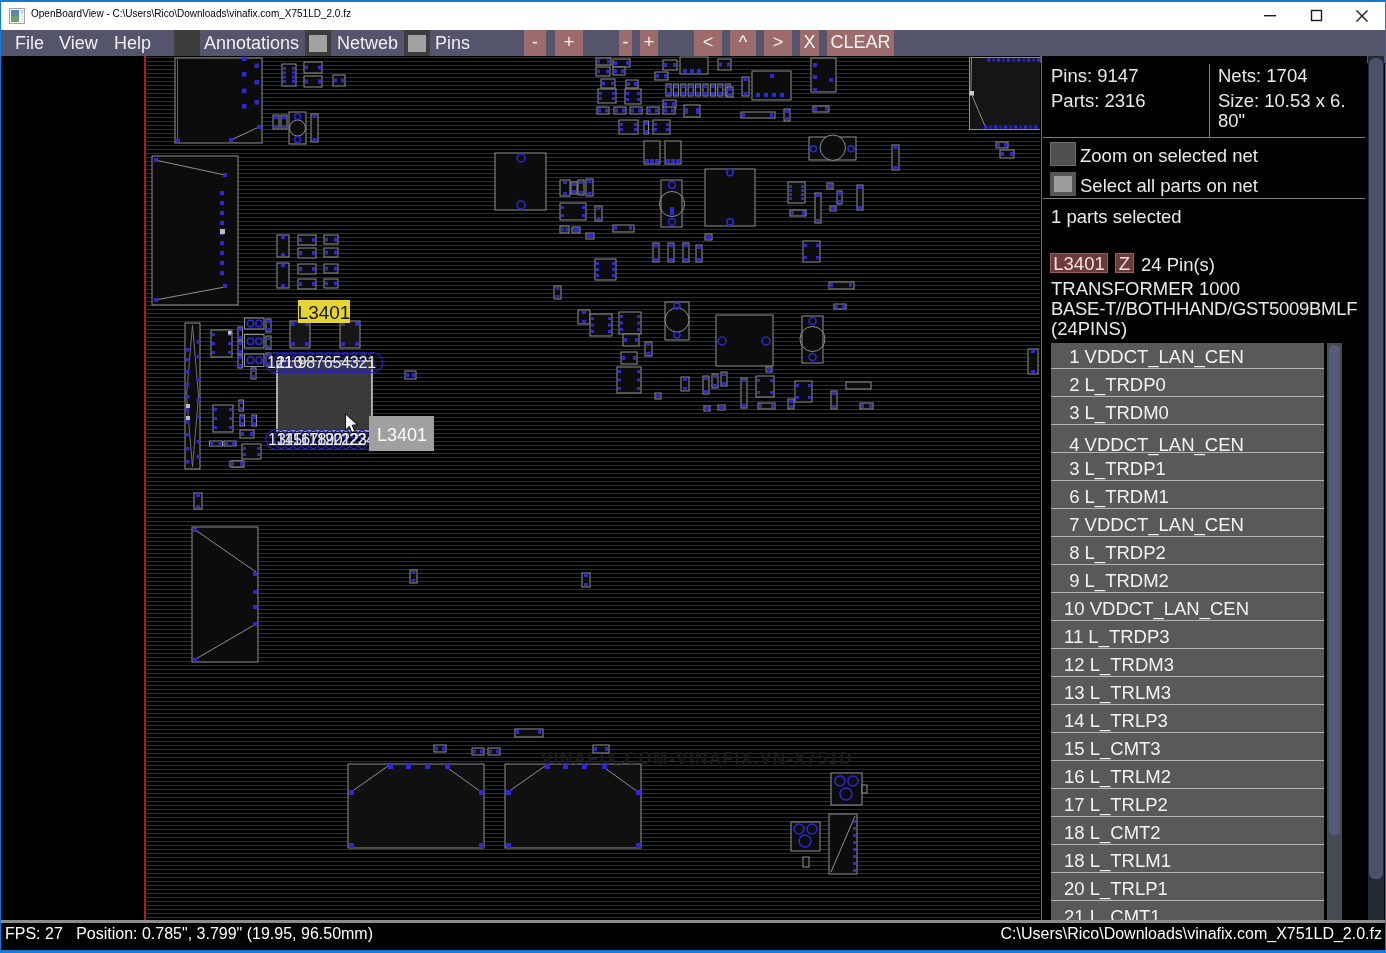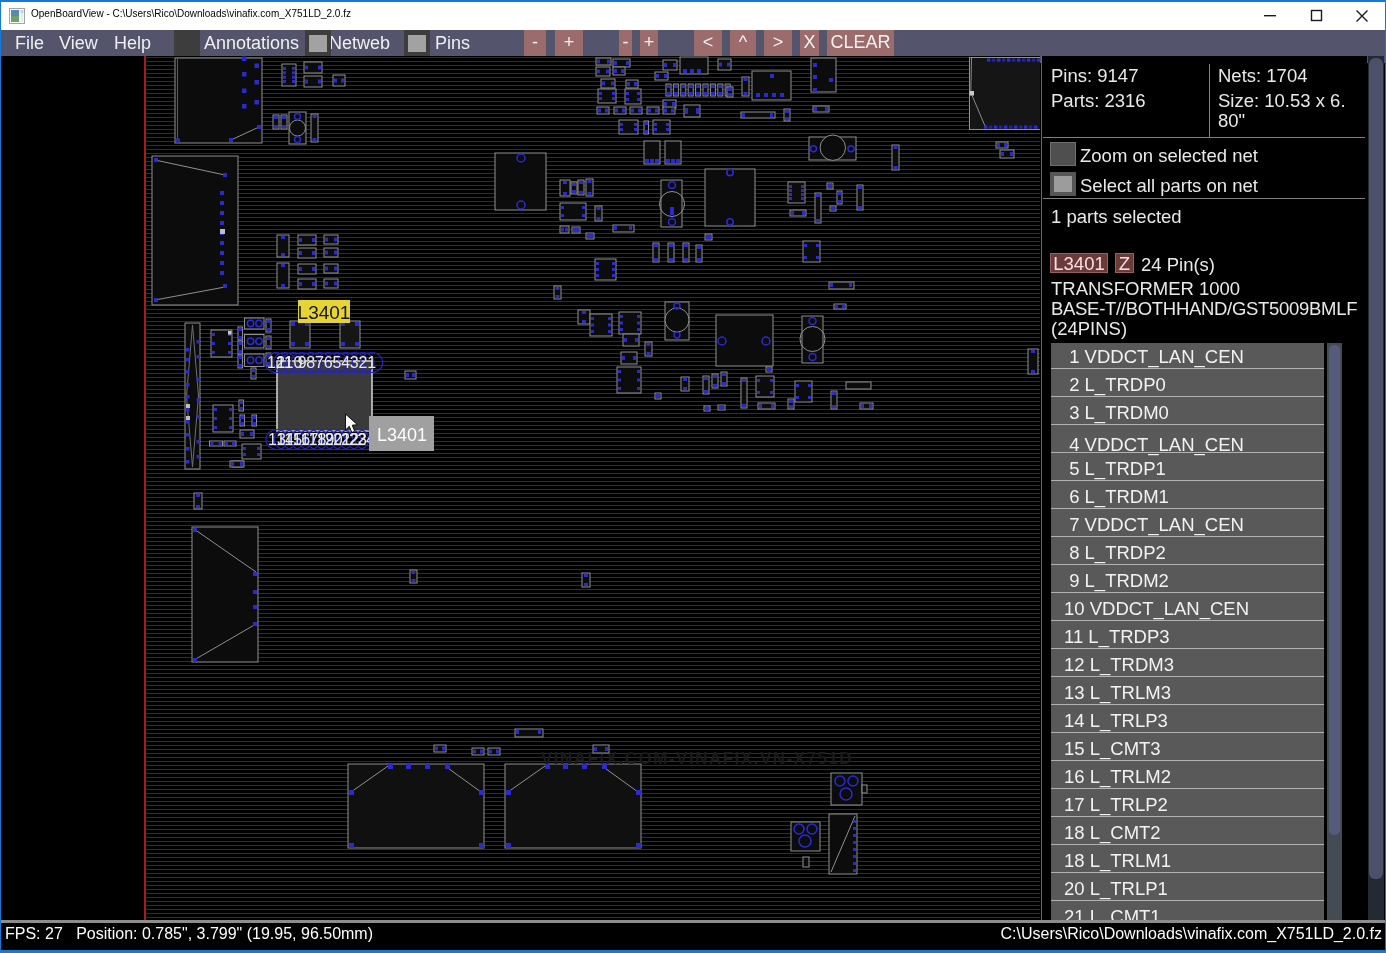--- a/index.html
+++ b/index.html
@@ -51,21 +51,21 @@
 <svg class="abs" style="left:1240px;top:0px" width="146" height="30" viewBox="0 0 146 30">
 <rect x="24" y="15" width="12" height="1.4" fill="#1a1a1a"></rect>
 <rect x="71.5" y="10.5" width="10" height="10" fill="none" stroke="#1a1a1a" stroke-width="1.4"></rect>
 <path d="M116.5 10.5 L127.5 21.5 M127.5 10.5 L116.5 21.5" stroke="#1a1a1a" stroke-width="1.4"></path>
 </svg>
 <div id="menubar" class="abs">
 <div class="abs mtxt" style="left:14px">File</div>
 <div class="abs mtxt" style="left:58px">View</div>
 <div class="abs mtxt" style="left:113px">Help</div>
 <div class="abs mtxt" style="left:203px">Annotations</div>
-<div class="abs mtxt" style="left:328px">Netweb</div>
+<div class="abs mtxt" style="left:336px">Netweb</div>
 <div class="abs mtxt" style="left:434px">Pins</div>
 <div class="abs cbf" style="left:173px;width:26px"></div>
 <div class="abs cbf" style="left:304px;width:26px">
         <div class="cbi"></div>
       </div>
 <div class="abs cbf" style="left:403px;width:26px">
         <div class="cbi"></div>
       </div>
 <div class="abs mbtn" style="left:523px;width:22px">-</div>
 <div class="abs mbtn" style="left:554px;width:28px">+</div>
@@ -824,21 +824,21 @@
         <div class="psep" style="top:53px"></div>
         <div class="prow" style="top:56px">
           <span class="tx"> 3 L_TRDM0</span>
         </div>
         <div class="psep" style="top:81px"></div>
         <div class="prow" style="top:88px">
           <span class="tx"> 4 VDDCT_LAN_CEN</span>
         </div>
         <div class="psep" style="top:109px"></div>
         <div class="prow" style="top:112px">
-          <span class="tx"> 5 L_TRDP1</span>
+          <span class="tx"> 3 L_TRDP1</span>
         </div>
         <div class="psep" style="top:137px"></div>
         <div class="prow" style="top:140px">
           <span class="tx"> 6 L_TRDM1</span>
         </div>
         <div class="psep" style="top:165px"></div>
         <div class="prow" style="top:168px">
           <span class="tx"> 7 VDDCT_LAN_CEN</span>
         </div>
         <div class="psep" style="top:193px"></div>

